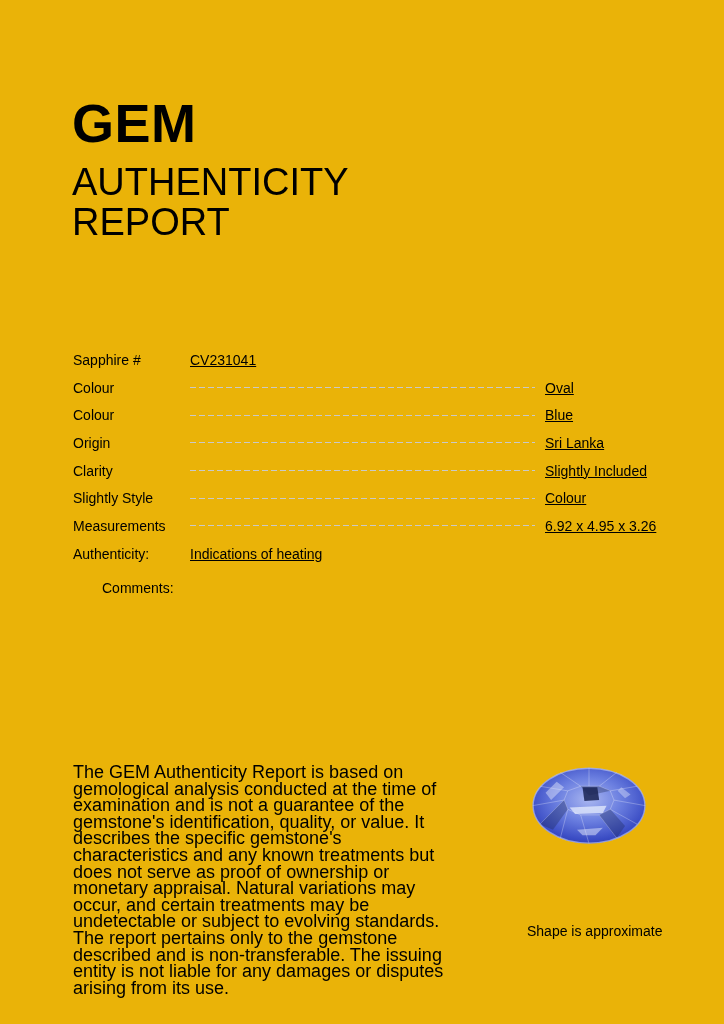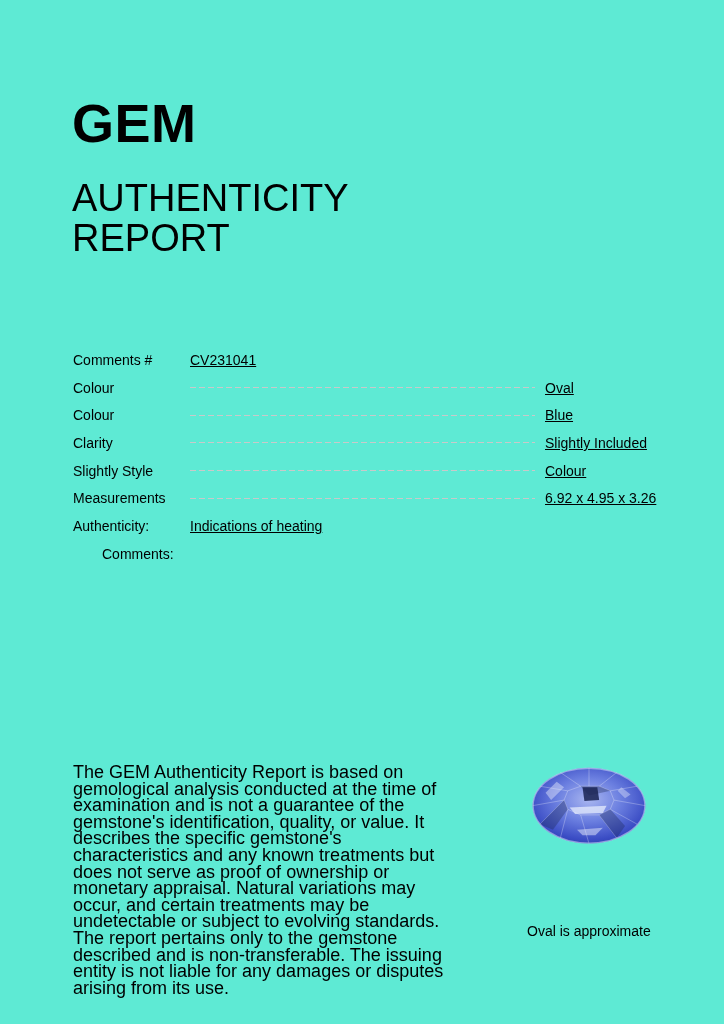--- a/index.html
+++ b/index.html
@@ -9,34 +9,34 @@
     color: #000000;
     width: 724px;
     height: 1024px;
     position: relative;
     overflow: hidden;
   }
   .page {
     position: absolute;
     left: 0; top: 0;
     width: 724px; height: 1024px;
-    background: #5eead4;
+    background: #eab308;
   }
 
   
   .header { position: absolute; left: 72px; top: 96px; }
   .brand-title {
     font-size: 54px;
     font-weight: 700;
     line-height: 1.0;
     letter-spacing: 0.5px;
     color: #000000;
   }
   .brand-subtitle {
-    margin-top: 28px;
+    margin-top: 12px;
     font-size: 38px;
     font-weight: 400;
     line-height: 40px;
     letter-spacing: 0px;
     color: #000000;
   }
 
   
   .report-table {
     position: absolute;
@@ -61,21 +61,21 @@
     margin-right: 10px;
     background: repeating-linear-gradient(to right, #c9c9c9 0 6px, transparent 6px 9px);
   }
   .row .value {
     width: 105px;
     white-space: nowrap;
     overflow: visible;
     text-decoration: underline;
   }
   .row.value-left .value { width: auto; }
-  .row.indent { }
+  .row.indent { margin-top: 7px; }
   .row.indent .label { padding-left: 29px; }
 
   
   .disclaimer {
     position: absolute;
     left: 73px;
     top: 764px;
     width: 382px;
     font-size: 18px;
     line-height: 16.6px;
@@ -107,38 +107,43 @@
     <div class="brand-title">GEM</div>
     <div class="brand-subtitle">
       <div>AUTHENTICITY</div>
       <div>REPORT</div>
     </div>
   </div>
 
   <div class="report-table">
 
     <div class="row value-left">
-      <span class="label">Comments #</span>
+      <span class="label">Sapphire #</span>
       <span class="value">CV231041</span>
     </div>
 
 
     <div class="row">
       <span class="label">Colour</span>
       <span class="leader"></span>
       <span class="value">Oval</span>
     </div>
 
     <div class="row">
       <span class="label">Colour</span>
       <span class="leader"></span>
       <span class="value">Blue</span>
     </div>
 
 
+    <div class="row">
+      <span class="label">Origin</span>
+      <span class="leader"></span>
+      <span class="value">Sri Lanka</span>
+    </div>
 
     <div class="row">
       <span class="label">Clarity</span>
       <span class="leader"></span>
       <span class="value">Slightly Included</span>
     </div>
 
     <div class="row">
       <span class="label">Slightly Style</span>
       <span class="leader"></span>
@@ -206,15 +211,15 @@
         <polygon points="44,46 84,44 80,52 50,53" fill-opacity="0.75"></polygon>
         <polygon points="18,30 30,18 38,24 24,38" fill-opacity="0.45"></polygon>
         <polygon points="52,70 80,68 72,76 58,76" fill-opacity="0.5"></polygon>
         <polygon points="100,24 110,32 104,36 96,28" fill-opacity="0.4"></polygon>
       </g>
 
       <ellipse cx="65" cy="44" rx="60.5" ry="40.5" fill="none" stroke="#c6cff5" stroke-opacity="0.6" stroke-width="1.5"></ellipse>
     </svg>
   </div>
 
-  <div class="image-caption">Oval is approximate</div>
+  <div class="image-caption">Shape is approximate</div>
 
 </div>
 
 </body></html>

